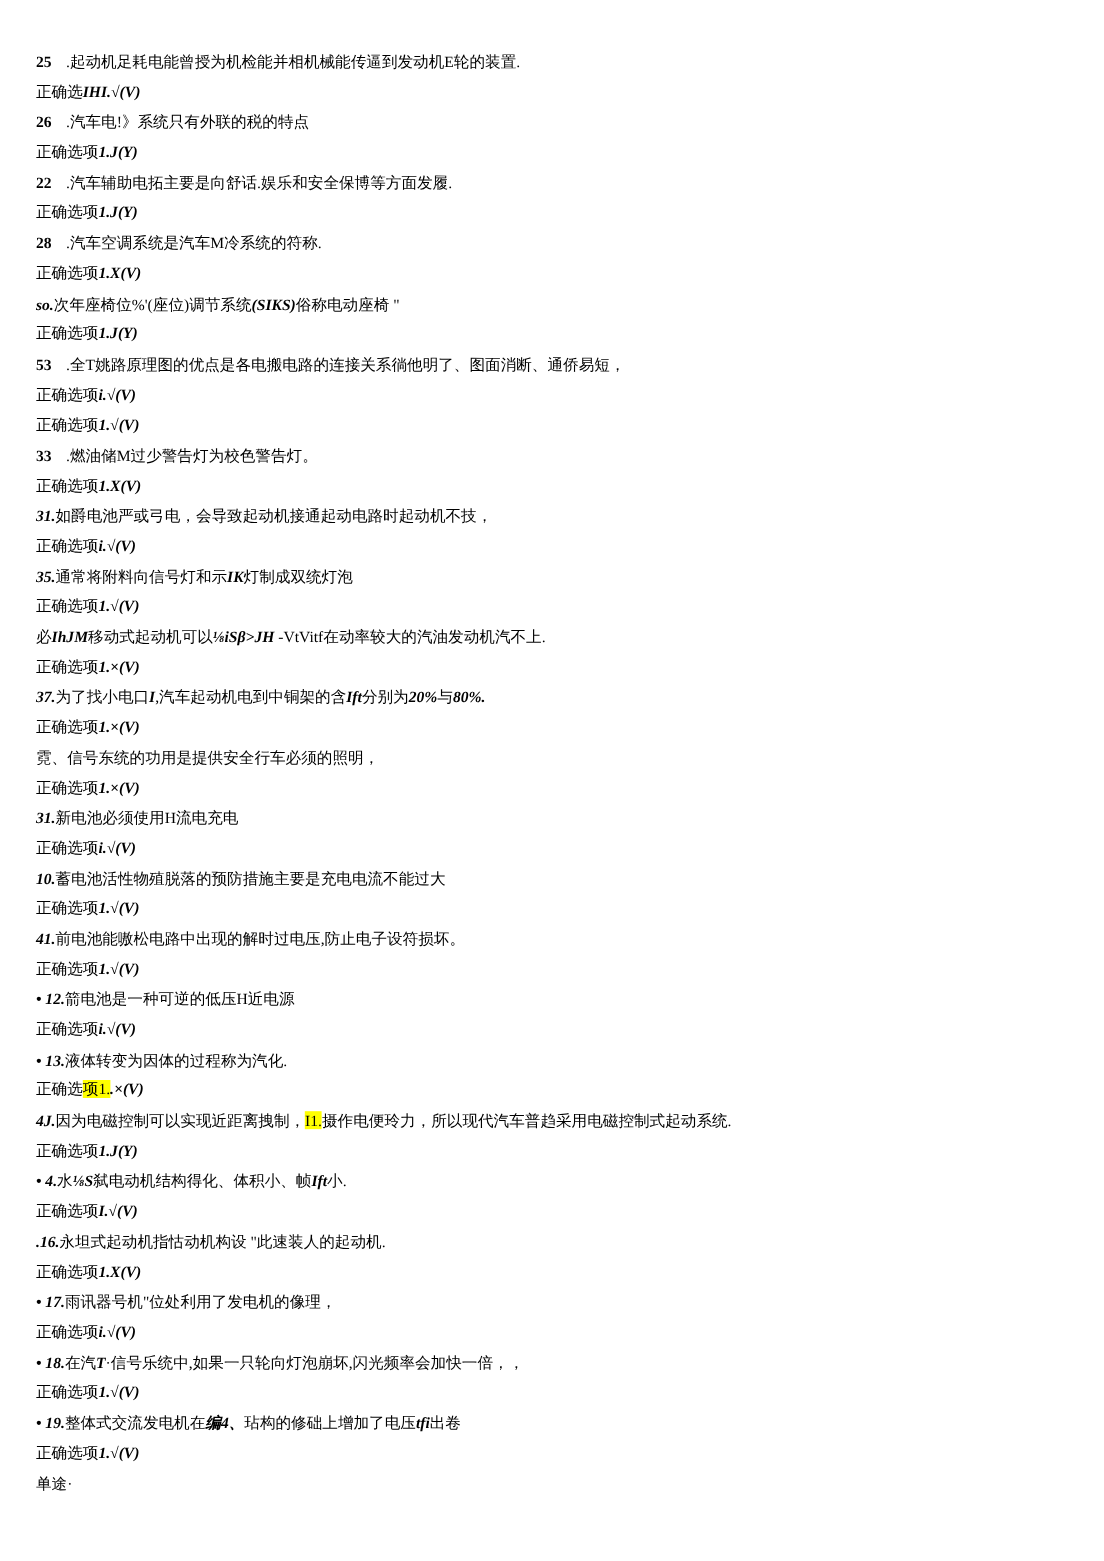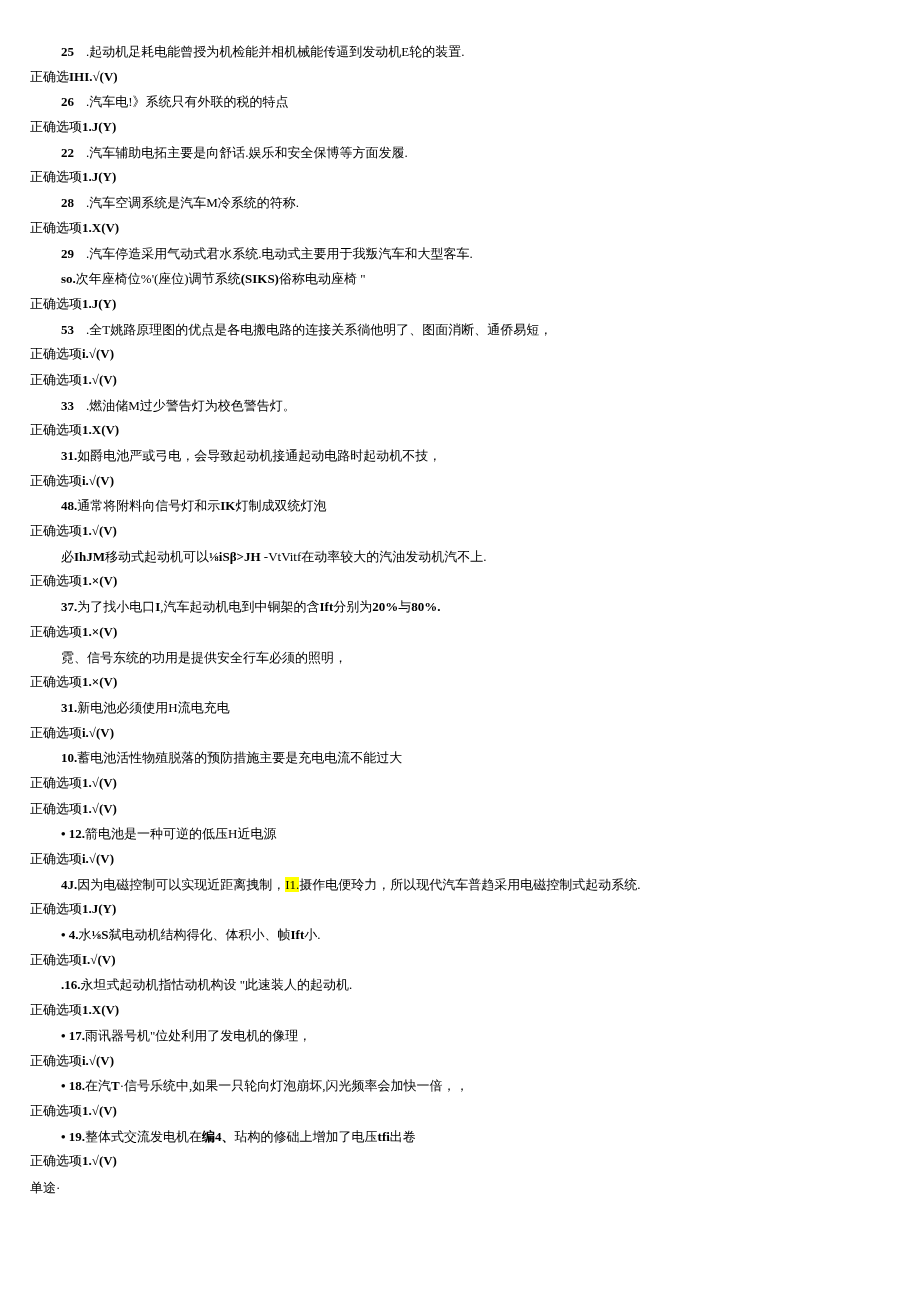--- a/index.html
+++ b/index.html
@@ -14,31 +14,31 @@
       color: #000000;
       padding: 40px 30px;
       width: 920px;
       line-height: 1.9;
     }
     .item {
       margin-bottom: 1px;
     }
     .q-line {
       display: block;
-      margin-left: 31px;
     }
     .a-line {
       display: block;
     }
     .num {
       font-weight: bold;
       margin-right: 12px;
     }
     .bold {
       font-weight: bold;
+      font-style: italic;
     }
     .highlight {
       background-color: #ffff00;
     }
     .section-header {
       margin-top: 2px;
     }
   </style>
 </head>
 <body>
@@ -54,21 +54,20 @@
     </div>
     <div class="item">
       <div class="q-line"><span class="num">22</span>.汽车辅助电拓主要是向舒话.娱乐和安全保博等方面发履.</div>
       <div class="a-line">正确选项<span class="bold">1.J(Y)</span></div>
     </div>
     <div class="item">
       <div class="q-line"><span class="num">28</span>.汽车空调系统是汽车M冷系统的符称.</div>
       <div class="a-line">正确选项<span class="bold">1.X(V)</span></div>
     </div>
     <div class="item">
-      <div class="q-line"><span class="num">29</span>.汽车停造采用气动式君水系统.电动式主要用于我叛汽车和大型客车.</div>
     </div>
     <div class="item">
       <div class="q-line"><span class="bold">so.</span>次年座椅位%'(座位)调节系统<span class="bold">(SIKS)</span>俗称电动座椅 "</div>
       <div class="a-line">正确选项<span class="bold">1.J(Y)</span></div>
     </div>
     <div class="item">
       <div class="q-line"><span class="num">53</span>.全T姚路原理图的优点是各电搬电路的连接关系徜他明了、图面消断、通侨易短，</div>
       <div class="a-line">正确选项<span class="bold">i.√(V)</span></div>
     </div>
     <div class="item">
@@ -76,21 +75,21 @@
     </div>
     <div class="item">
       <div class="q-line"><span class="num">33</span>.燃油储M过少警告灯为校色警告灯。</div>
       <div class="a-line">正确选项<span class="bold">1.X(V)</span></div>
     </div>
     <div class="item">
       <div class="q-line"><span class="bold">31.</span>如爵电池严或弓电，会导致起动机接通起动电路时起动机不技，</div>
       <div class="a-line">正确选项<span class="bold">i.√(V)</span></div>
     </div>
     <div class="item">
-      <div class="q-line"><span class="bold">48.</span>通常将附料向信号灯和示<span class="bold">IK</span>灯制成双统灯泡</div>
+      <div class="q-line"><span class="bold">35.</span>通常将附料向信号灯和示<span class="bold">IK</span>灯制成双统灯泡</div>
       <div class="a-line">正确选项<span class="bold">1.√(V)</span></div>
     </div>
     <div class="item">
       <div class="q-line">必<span class="bold">IhJM</span>移动式起动机可以<span class="bold">⅛iSβ&gt;JH</span> -<span style="">VtVitf</span>在动率较大的汽油发动机汽不上.</div>
       <div class="a-line">正确选项<span class="bold">1.×(V)</span></div>
     </div>
     <div class="item">
       <div class="q-line"><span class="bold">37.</span>为了找小电口<span class="bold">I</span>,汽车起动机电到中铜架的含<span class="bold">Ift</span>分别为<span class="bold">20%</span>与<span class="bold">80%.</span></div>
       <div class="a-line">正确选项<span class="bold">1.×(V)</span></div>
     </div>
@@ -100,25 +99,30 @@
     </div>
     <div class="item">
       <div class="q-line"><span class="bold">31.</span>新电池必须使用H流电充电</div>
       <div class="a-line">正确选项<span class="bold">i.√(V)</span></div>
     </div>
     <div class="item">
       <div class="q-line"><span class="bold">10.</span>蓄电池活性物殖脱落的预防措施主要是充电电流不能过大</div>
       <div class="a-line">正确选项<span class="bold">1.√(V)</span></div>
     </div>
     <div class="item">
+      <div class="q-line"><span class="bold">41.</span>前电池能嗷松电路中出现的解时过电压,防止电子设符损坏。</div>
       <div class="a-line">正确选项<span class="bold">1.√(V)</span></div>
     </div>
     <div class="item">
       <div class="q-line"><span class="bold">• 12.</span>箭电池是一种可逆的低压H近电源</div>
       <div class="a-line">正确选项<span class="bold">i.√(V)</span></div>
+    </div>
+    <div class="item">
+      <div class="q-line"><span class="bold">• 13.</span>液体转变为因体的过程称为汽化.</div>
+      <div class="a-line">正确选<span class="highlight">项1.</span><span class="bold">.×(V)</span></div>
     </div>
     <div class="item">
       <div class="q-line"><span class="bold">4J.</span>因为电磁控制可以实现近距离拽制，<span class="highlight">I1.</span>摄作电便玲力，所以现代汽车普趋采用电磁控制式起动系统.</div>
       <div class="a-line">正确选项<span class="bold">1.J(Y)</span></div>
     </div>
     <div class="item">
       <div class="q-line"><span class="bold">• 4.</span>水<span class="bold">⅛S</span>弑电动机结构得化、体积小、帧<span class="bold">Ift</span>小.</div>
       <div class="a-line">正确选项<span class="bold">I.√(V)</span></div>
     </div>
     <div class="item">

